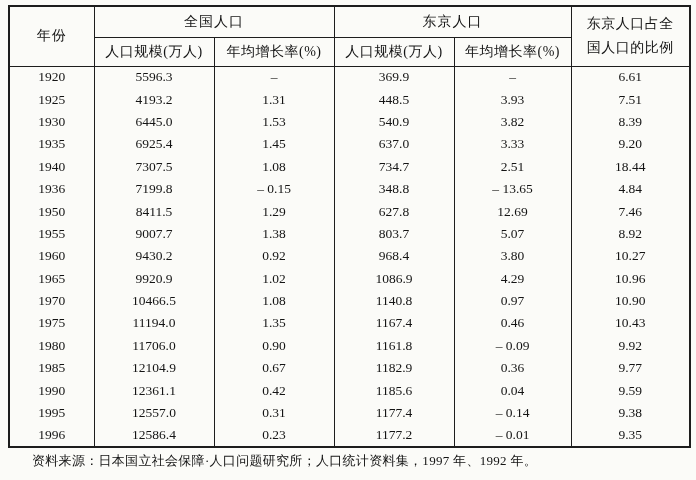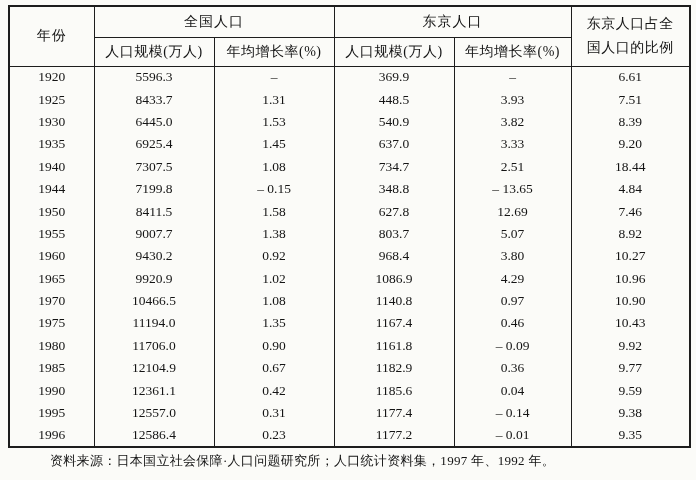--- a/index.html
+++ b/index.html
@@ -35,21 +35,21 @@
     border-right:1px solid #1d1d1d;
     border-top:none; border-bottom:none;
     text-align:center;
     vertical-align:middle;
     font-size:13.5px;
     height:22.4px;
     padding:0;
   }
   .source-note {
     position:absolute;
-    left:50px; top:452px;
+    left:32px; top:452px;
     font-size:13px;
     letter-spacing:0.3px;
     white-space:nowrap;
   }
 </style>
 </head>
 <body>
 
 <div class="page">
 
@@ -81,21 +81,21 @@
         <tr>
           <td>1920</td>
           <td>5596.3</td>
           <td>–</td>
           <td>369.9</td>
           <td>–</td>
           <td>6.61</td>
         </tr>
         <tr>
           <td>1925</td>
-          <td>8433.7</td>
+          <td>4193.2</td>
           <td>1.31</td>
           <td>448.5</td>
           <td>3.93</td>
           <td>7.51</td>
         </tr>
         <tr>
           <td>1930</td>
           <td>6445.0</td>
           <td>1.53</td>
           <td>540.9</td>
@@ -112,31 +112,31 @@
         </tr>
         <tr>
           <td>1940</td>
           <td>7307.5</td>
           <td>1.08</td>
           <td>734.7</td>
           <td>2.51</td>
           <td>18.44</td>
         </tr>
         <tr>
-          <td>1944</td>
+          <td>1936</td>
           <td>7199.8</td>
           <td>– 0.15</td>
           <td>348.8</td>
           <td>– 13.65</td>
           <td>4.84</td>
         </tr>
         <tr>
           <td>1950</td>
           <td>8411.5</td>
-          <td>1.58</td>
+          <td>1.29</td>
           <td>627.8</td>
           <td>12.69</td>
           <td>7.46</td>
         </tr>
         <tr>
           <td>1955</td>
           <td>9007.7</td>
           <td>1.38</td>
           <td>803.7</td>
           <td>5.07</td>

